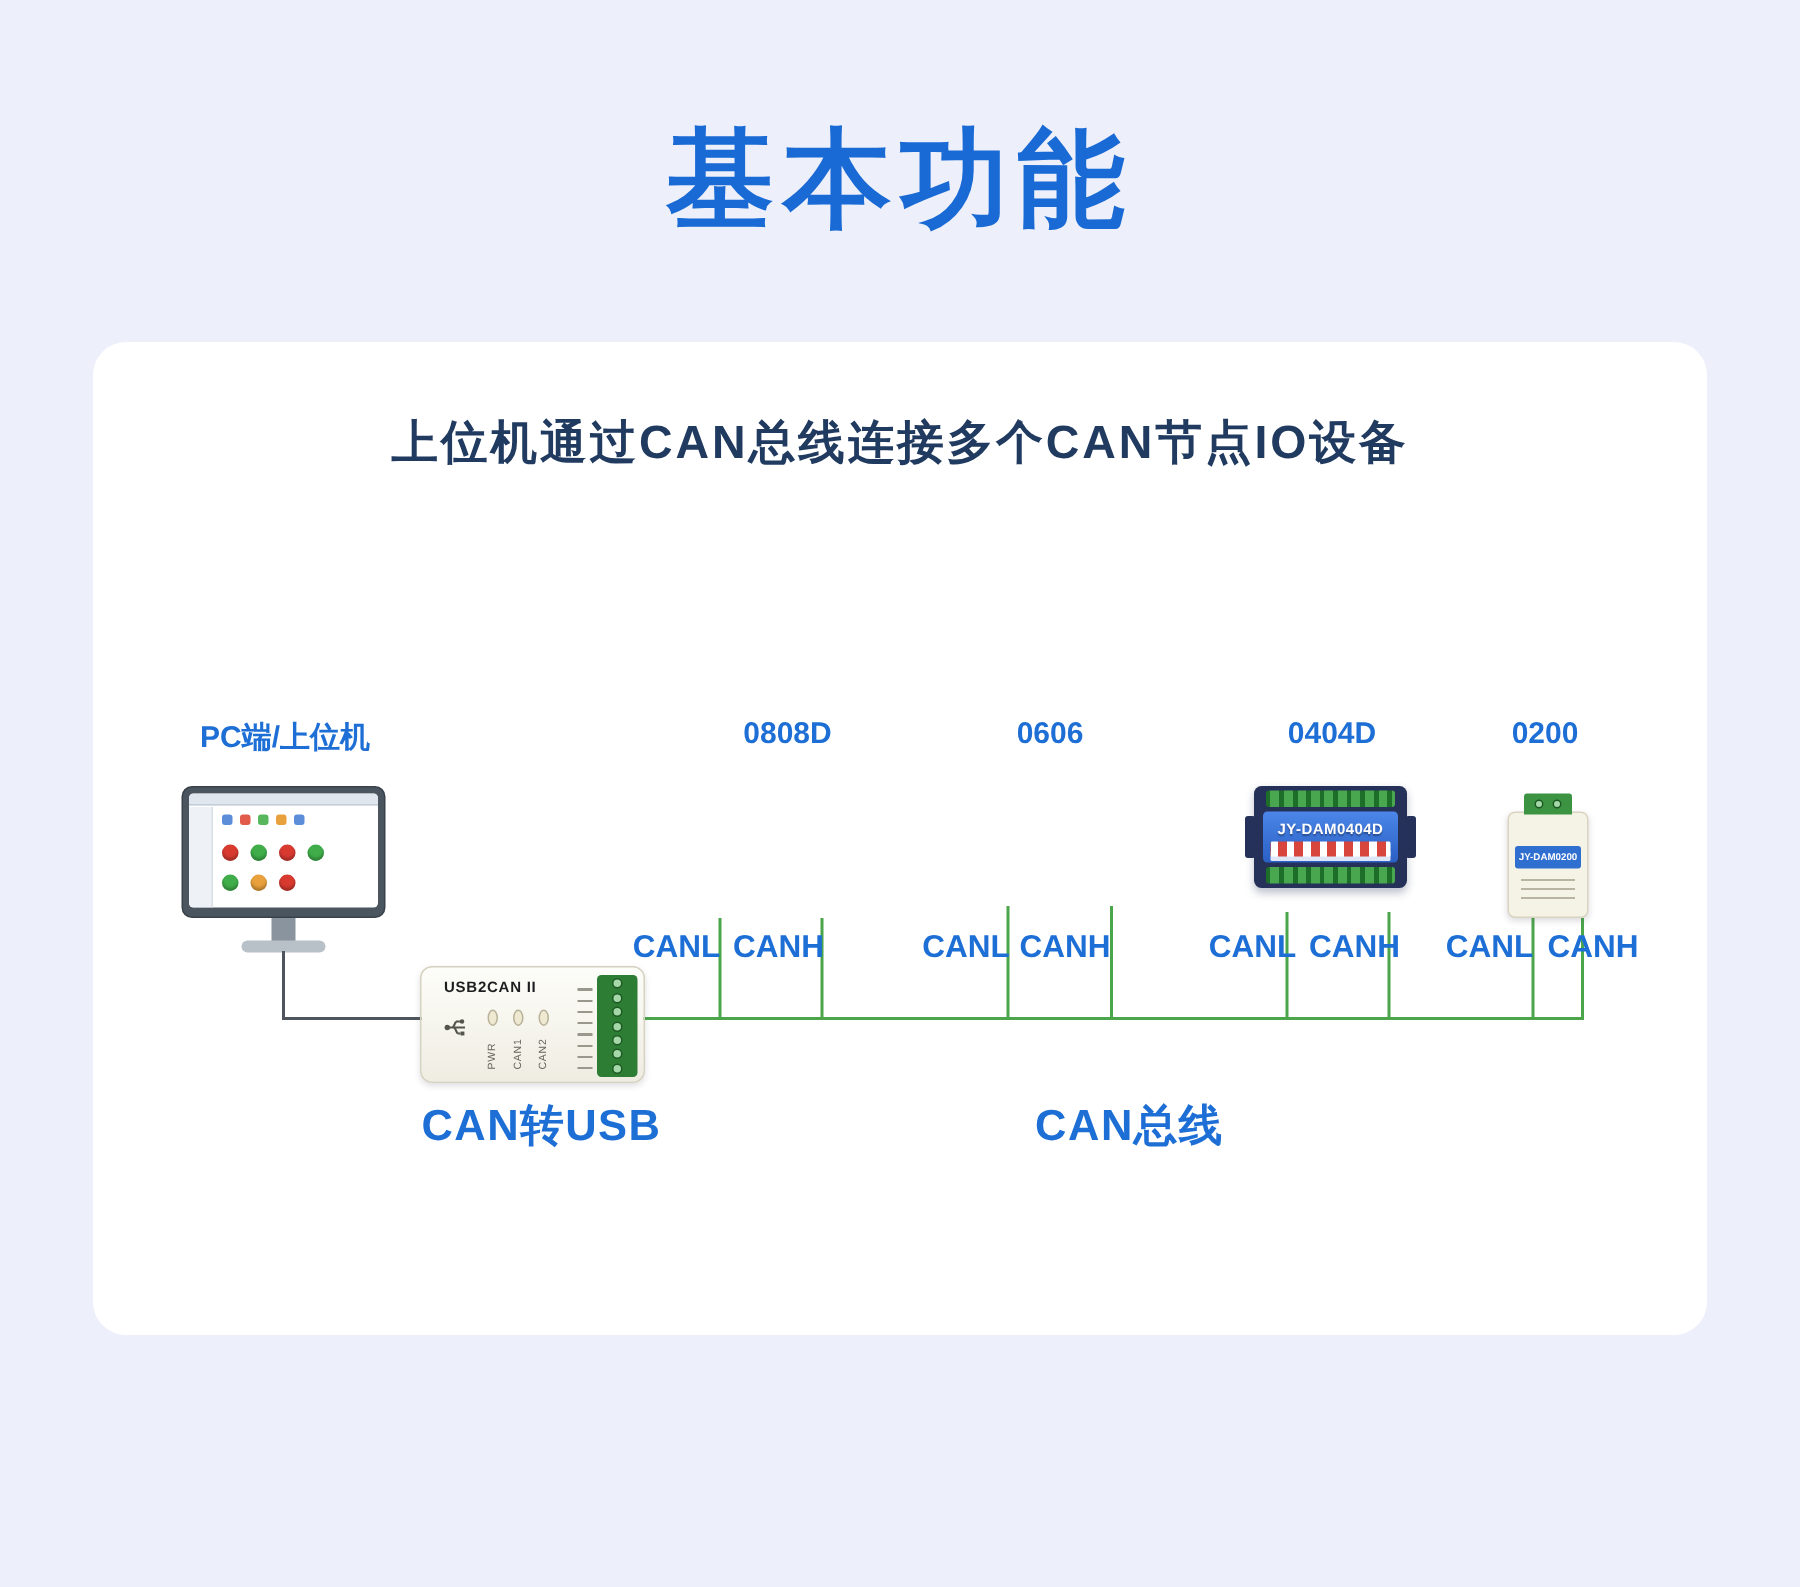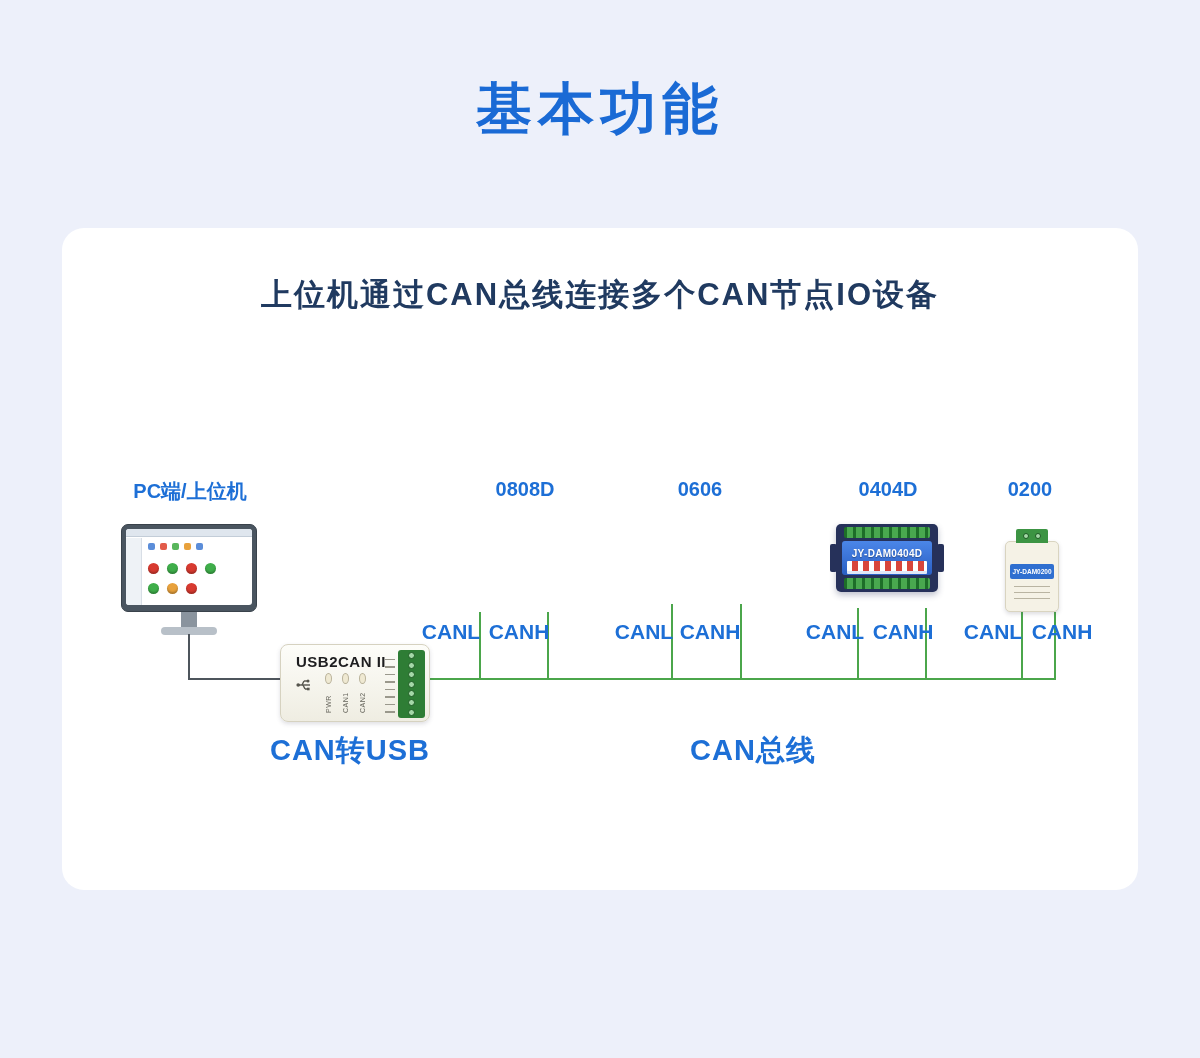--- a/index.html
+++ b/index.html
@@ -8,21 +8,21 @@
     font-family:"Liberation Sans","DejaVu Sans",sans-serif;
     background:#edf0fa;
     position:relative;
     overflow:hidden;
   }
   .page { position:absolute; inset:0; }
 
   
   .title {
     position:absolute; top:72px; left:0; width:1200px;
-    text-align:center; font-size:56px; font-weight:800;
+    text-align:center; font-size:72px; font-weight:800;
     color:#1a6ad5; letter-spacing:6px;
   }
 
   
   .card {
     position:absolute; left:62px; top:228px; width:1076px; height:662px;
     background:#ffffff; border-radius:22px;
   }
 
   .desc {
@@ -74,21 +74,21 @@
   .pc-wire-v { position:absolute; width:2px; background:#4e555c; }
   .pc-wire-h { position:absolute; height:2px; background:#4e555c; }
 
   
   .converter {
     position:absolute; left:280px; top:644px; width:150px; height:78px;
     background:linear-gradient(180deg,#fdfdf9,#efede2);
     border:1px solid #d6d2c0; border-radius:8px;
     box-shadow:0 2px 4px rgba(80,80,100,.18);
   }
-  .conv-name { position:absolute; left:15px; top:8px; font-size:15px; font-weight:800; color:#1d1d1f; letter-spacing:.5px; }
+  .conv-name { position:absolute; left:15px; top:8px; font-size:10px; font-weight:800; color:#1d1d1f; letter-spacing:.5px; }
   .usb-icon { position:absolute; left:15px; top:32px; }
   .led-group { position:absolute; left:44px; top:28px; display:flex; gap:10px; }
   .led-item { display:flex; flex-direction:column; align-items:center; gap:3px; }
   .led { width:7px; height:11px; border-radius:50%; background:#efe9d2; border:1px solid #b9b29a; }
   .led-label {
     writing-mode:vertical-rl; transform:rotate(180deg);
     font-size:7px; color:#66655c; letter-spacing:.5px; height:26px;
   }
   .conv-ticks {
     position:absolute; right:34px; top:8px; width:10px; height:62px;
@@ -271,16 +271,16 @@
       <span class="screw"></span>
       <span class="screw"></span>
       <span class="screw"></span>
       <span class="screw"></span>
       <span class="screw"></span>
       <span class="screw"></span>
       <span class="screw"></span>
     </div>
   </div>
 
-  <div class="caption" style="left:240px;">CAN转USB</div>
+  <div class="caption" style="left:251px;">CAN转USB</div>
   <div class="caption" style="left:643px;">CAN总线</div>
 
 </div>
 
 </body></html>

